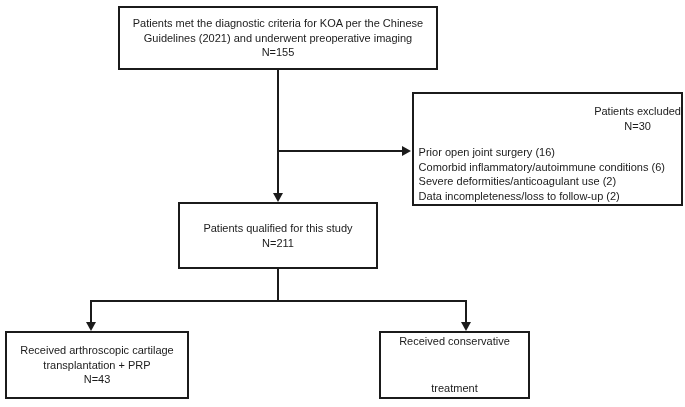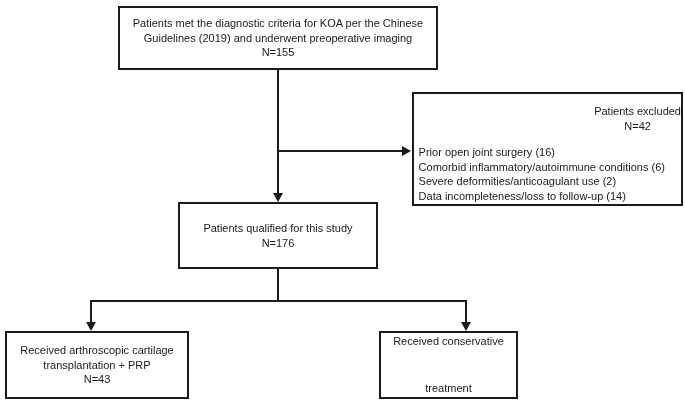--- a/index.html
+++ b/index.html
@@ -40,21 +40,21 @@
     line-height: 1.35;
     display: flex;
     flex-direction: column;
     justify-content: center;
     text-align: center;
   }
   .box-criteria   { left: 118px; top: 6px;   width: 320px; height: 64px; }
   .box-excluded   { left: 412px; top: 92px;  width: 271px; height: 114px; justify-content: flex-start; padding-top: 10px; align-items: flex-end; }
   .box-qualified  { left: 178px; top: 202px; width: 200px; height: 67px; align-items: center; }
   .box-treatment  { left: 5px;   top: 331px; width: 184px; height: 68px; }
-  .box-control    { left: 379px; top: 331px; width: 139px; height: 68px; gap: 32px; }
+  .box-control    { left: 379px; top: 331px; width: 151px; height: 68px; gap: 32px; }
   .excluded-header { text-align: center; margin-bottom: 11px; }
   .reasons {
     text-align: left;
     padding-left: 5px;
     padding-right: 16px;
   }
   .reason-line { white-space: nowrap; }
   .box .line { white-space: nowrap; }
 </style>
 </head>
@@ -70,40 +70,40 @@
     <line x1="278" y1="269" x2="278" y2="302"></line>
     <line x1="90" y1="301" x2="467" y2="301"></line>
     <line x1="91" y1="300" x2="91" y2="323"></line>
     <polygon points="86,322 96,322 91,331"></polygon>
     <line x1="466" y1="300" x2="466" y2="323"></line>
     <polygon points="461,322 471,322 466,331"></polygon>
   </svg>
 
   <div class="box box-criteria">
     <div class="line">Patients met the diagnostic criteria for KOA per the Chinese</div>
-    <div class="line">Guidelines (2019) and underwent preoperative imaging</div>
+    <div class="line">Guidelines (2021) and underwent preoperative imaging</div>
     <div class="line">N=155</div>
   </div>
 
   <div class="box box-excluded">
     <div class="excluded-header">
       <div class="line">Patients excluded</div>
-      <div class="line">N=42</div>
+      <div class="line">N=30</div>
     </div>
     <div class="reasons">
       <div class="reason-line">Prior open joint surgery (16)</div>
       <div class="reason-line">Comorbid inflammatory/autoimmune conditions (6)</div>
       <div class="reason-line">Severe deformities/anticoagulant use (2)</div>
-      <div class="reason-line">Data incompleteness/loss to follow-up (14)</div>
+      <div class="reason-line">Data incompleteness/loss to follow-up (2)</div>
     </div>
   </div>
 
   <div class="box box-qualified">
     <div class="line">Patients qualified for this study</div>
-    <div class="line">N=176</div>
+    <div class="line">N=211</div>
   </div>
 
   <div class="box box-treatment">
     <div class="line">Received arthroscopic cartilage</div>
     <div class="line">transplantation + PRP</div>
     <div class="line">N=43</div>
   </div>
 
   <div class="box box-control">
     <div class="line">Received conservative</div>

